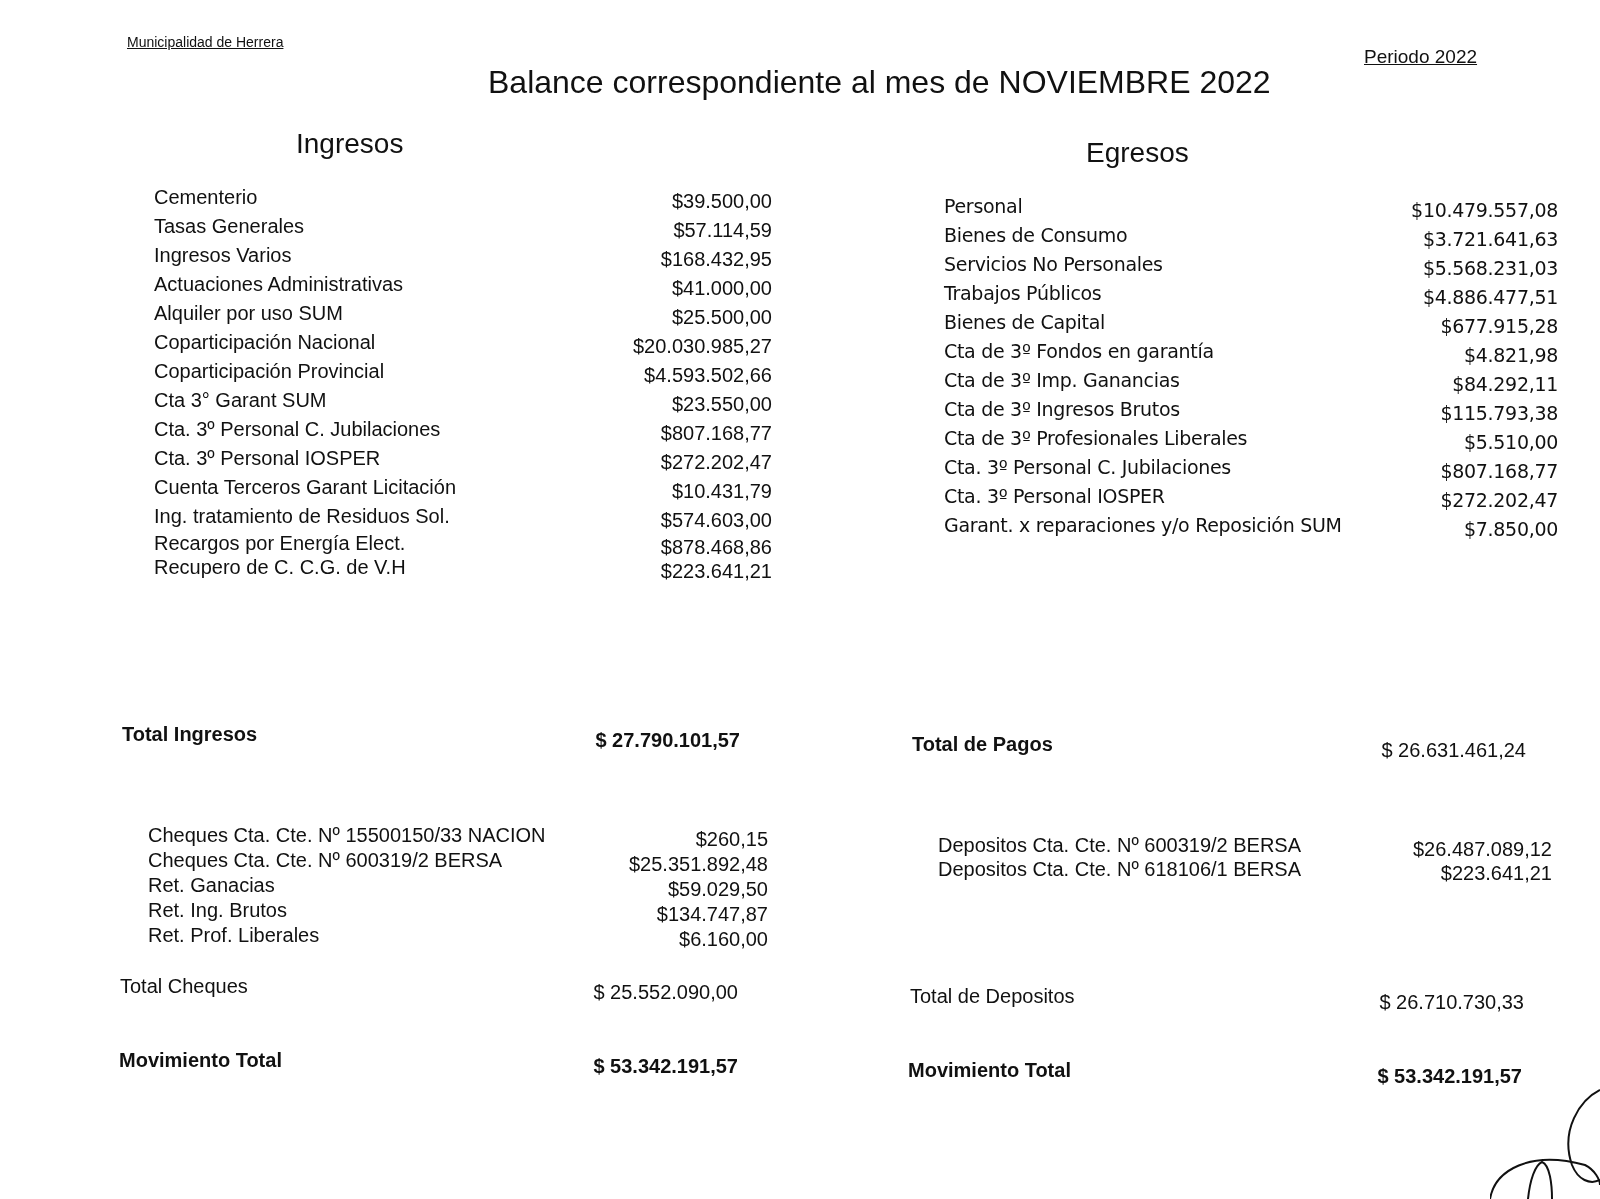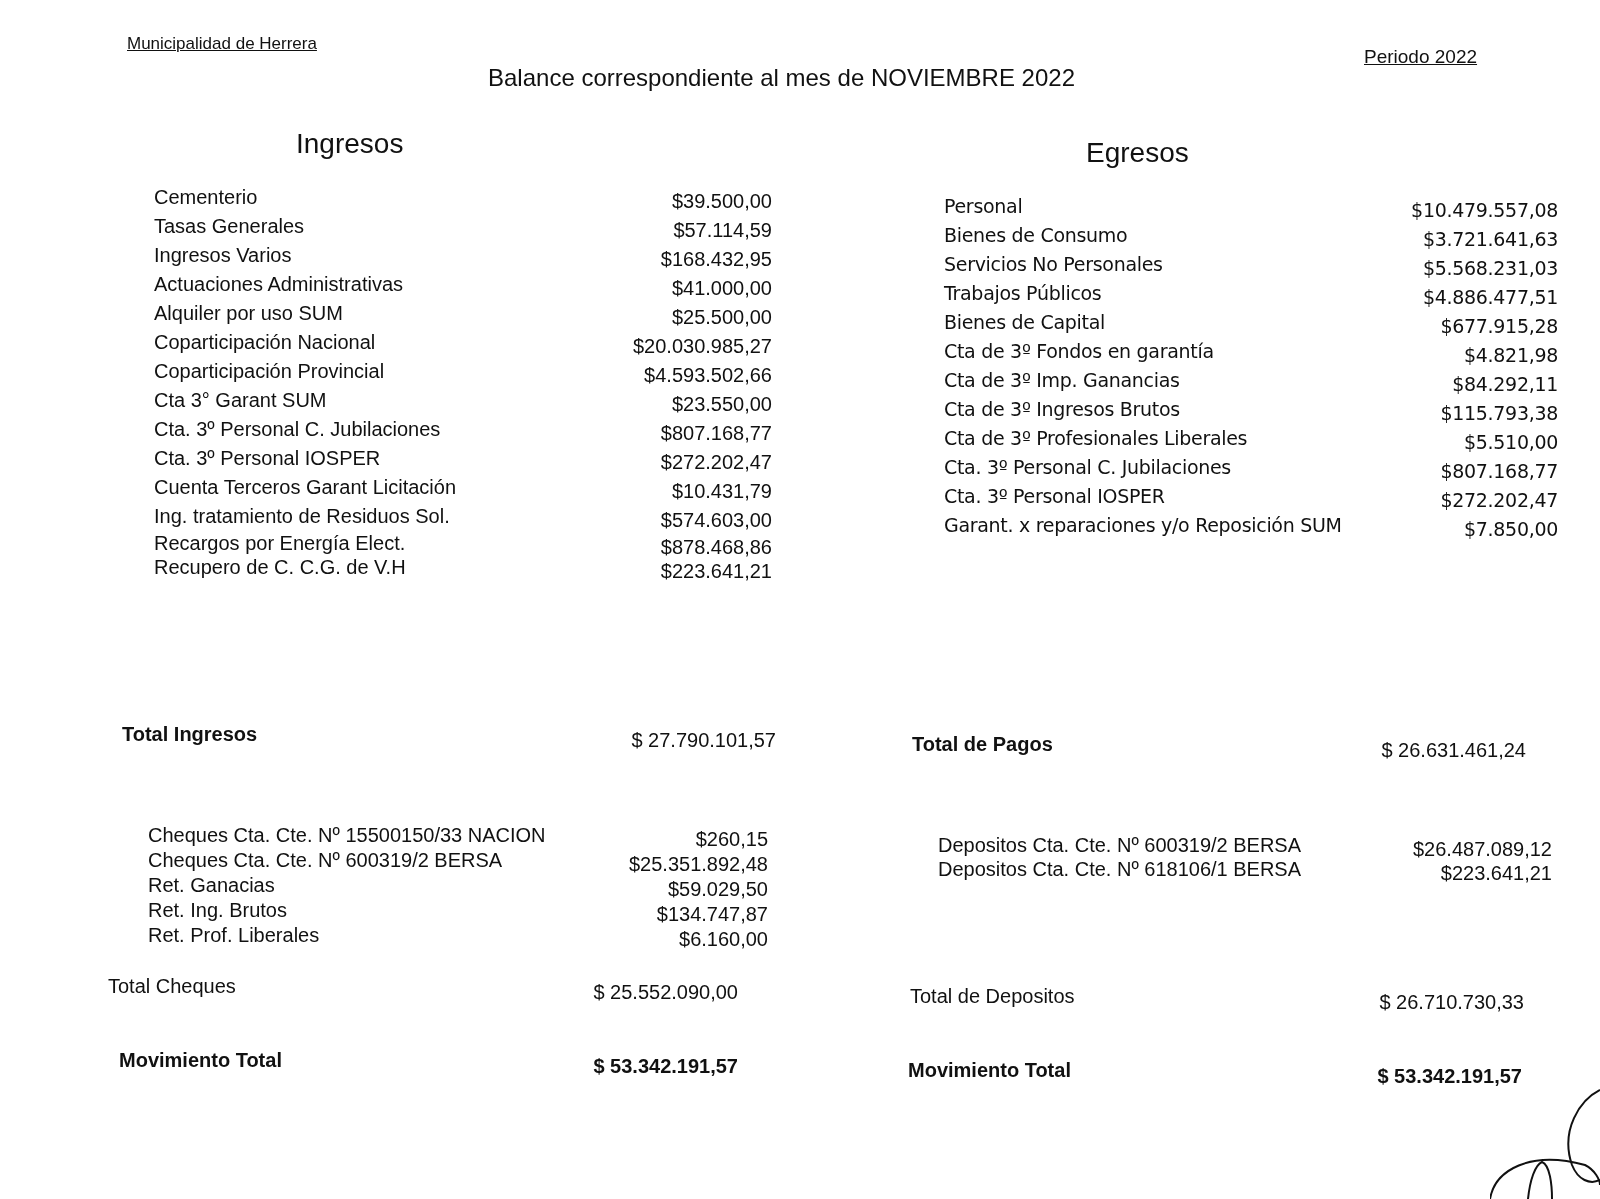--- a/index.html
+++ b/index.html
@@ -1,20 +1,20 @@
 <!DOCTYPE html>
 <html><head>
 <meta charset="utf-8">
 <style>
   html, body { margin:0; padding:0; background:#ffffff; }
   body { width:1600px; height:1199px; position:relative; overflow:hidden; color:#111; font-family:"Liberation Sans", sans-serif; }
   .abs { position:absolute; white-space:nowrap; }
-  .muni { left:127px; top:34px; font-size:17px; text-decoration:underline; }
+  .muni { left:127px; top:34px; font-size:14px; text-decoration:underline; }
   .periodo { left:1364px; top:46px; font-size:19px; text-decoration:underline; }
-  .title { left:488px; top:64px; font-size:24px; }
+  .title { left:488px; top:64px; font-size:32px; }
   .sec-head { font-size:28px; }
   .ing-head { left:296px; top:128px; }
   .egr-head { left:1086px; top:137px; }
 
   .list { position:absolute;margin-left:28px; }
   .row { position:relative; height:29px; }
   .row .lbl { position:absolute; left:0; top:0; font-size:20px; white-space:nowrap; }
   .row .amt { position:absolute; right:0; top:4px; font-size:20px; white-space:nowrap; }
 
   .ing-list { left:126px; top:186px; width:618px; }
@@ -146,21 +146,21 @@
       <span class="lbl">Cta. 3º Personal IOSPER</span>
       <span class="amt">$272.202,47</span>
     </div>
   <div class="row">
       <span class="lbl">Garant. x reparaciones y/o Reposición SUM</span>
       <span class="amt">$7.850,00</span>
     </div>
 </div>
 
 <div class="abs tot bold" style="left:122px; top:723px;">Total Ingresos</div>
-<div class="abs tot" style="right:824px; top:729px;">$ 27.790.101,57</div>
+<div class="abs tot" style="right:860px; top:729px;font-weight:bold;">$ 27.790.101,57</div>
 
 <div class="abs tot bold" style="left:912px; top:733px;">Total de Pagos</div>
 <div class="abs tot" style="right:74px; top:739px;">$ 26.631.461,24</div>
 
 <div class="list chq-list">
   <div class="row">
       <span class="lbl">Cheques Cta. Cte. Nº 15500150/33 NACION</span>
       <span class="amt">$260,15</span>
     </div>
   <div class="row">
@@ -185,21 +185,21 @@
   <div class="row">
       <span class="lbl">Depositos Cta. Cte. Nº 600319/2 BERSA</span>
       <span class="amt">$26.487.089,12</span>
     </div>
   <div class="row">
       <span class="lbl">Depositos Cta. Cte. Nº 618106/1 BERSA</span>
       <span class="amt">$223.641,21</span>
     </div>
 </div>
 
-<div class="abs tot" style="left:108px; top:975px;text-align:right;">Total Cheques</div>
+<div class="abs tot" style="left:120px; top:975px;text-align:right;">Total Cheques</div>
 <div class="abs tot" style="right:862px; top:981px;">$ 25.552.090,00</div>
 <div class="abs tot" style="left:910px; top:985px;">Total de Depositos</div>
 <div class="abs tot" style="right:76px; top:991px;margin-left:8px;">$ 26.710.730,33</div>
 
 <div class="abs tot bold" style="left:119px; top:1049px;">Movimiento Total</div>
 <div class="abs tot bold" style="right:862px; top:1055px;">$ 53.342.191,57</div>
 <div class="abs tot bold" style="left:908px; top:1059px;">Movimiento Total</div>
 <div class="abs tot bold" style="right:78px; top:1065px;">$ 53.342.191,57</div>
 
 <svg class="signature" viewBox="0 0 110 129">

